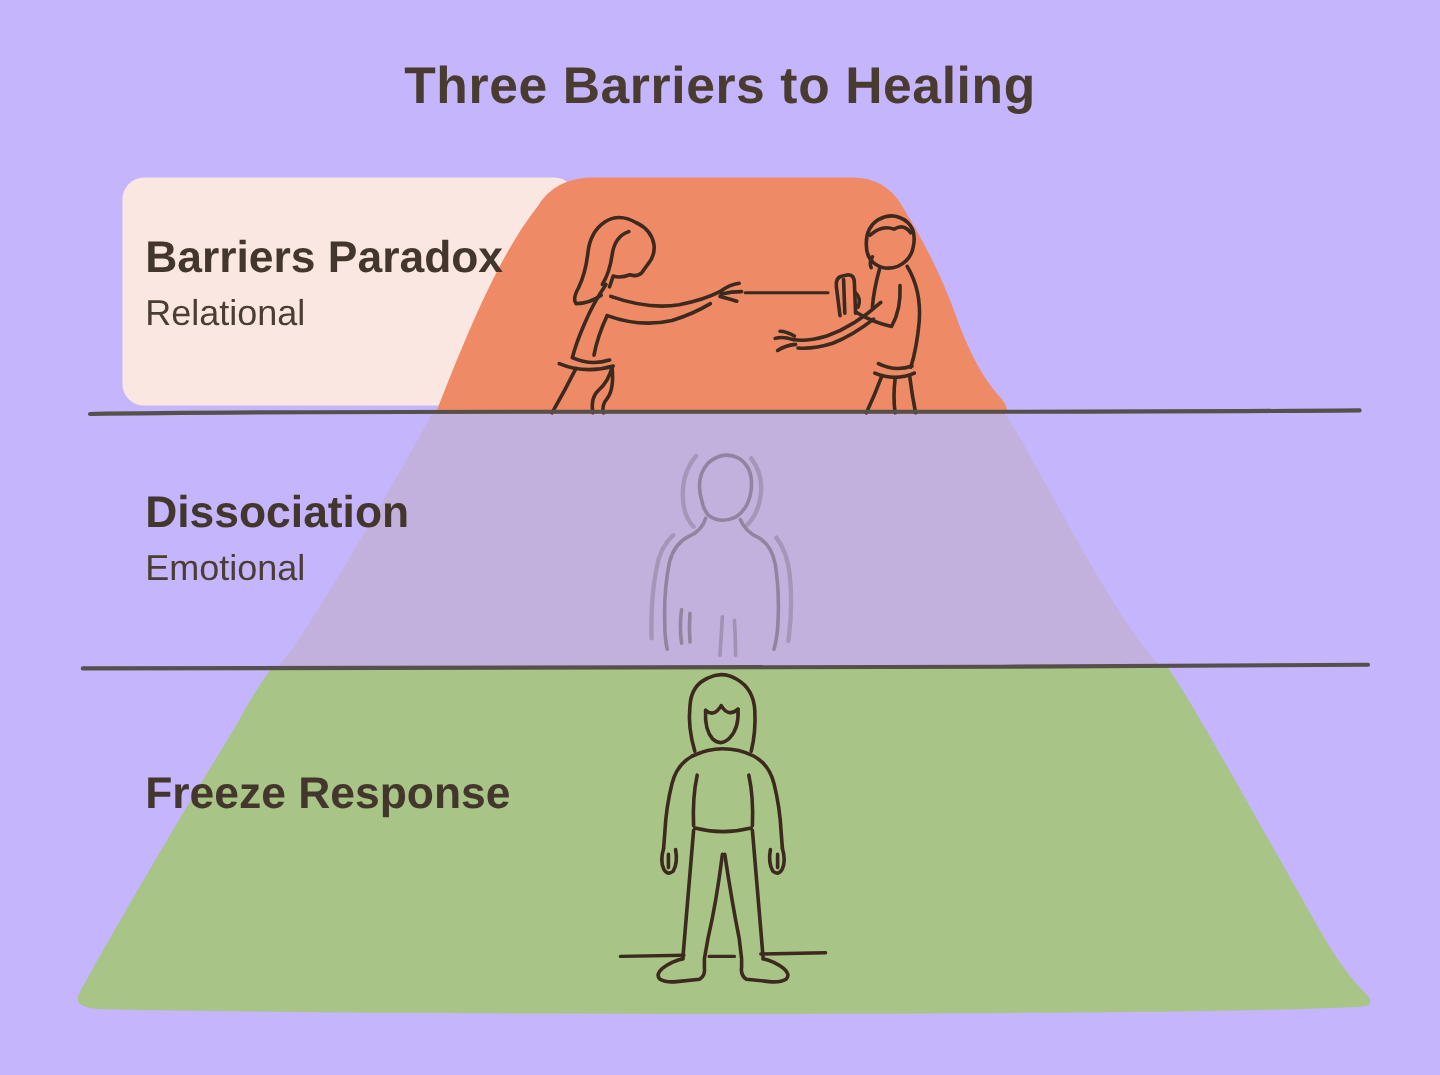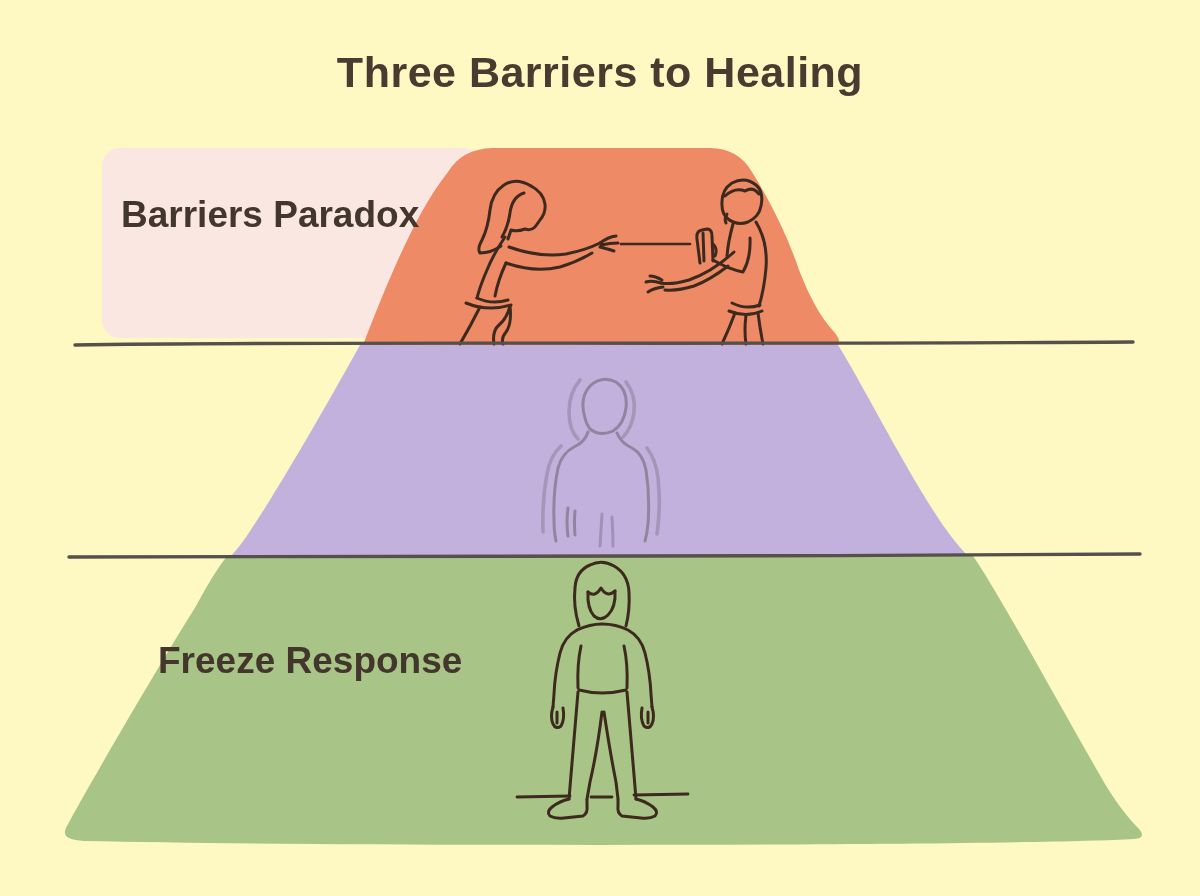--- a/index.html
+++ b/index.html
@@ -5,21 +5,21 @@
   html, body {
     margin: 0;
     padding: 0;
     background: #ffffff;
     font-family: "Liberation Sans", sans-serif;
   }
   .stage {
     position: relative;
     width: 1200px;
     height: 896px;
-    background: #fef9c3;
+    background: #c4b5fd;
     overflow: hidden;
   }
   .title {
     position: absolute;
     top: 48px;
     left: 0;
     width: 1200px;
     margin: 0;
     text-align: center;
     font-size: 43px;
@@ -45,21 +45,21 @@
   }
   .layer-label .label-sub {
     font-size: 30px;
     font-weight: 400;
     line-height: 38px;
     margin-top: 5px;
     color: #4A3D33;
   }
   .label-1 { top: 192px; }
   .label-2 { top: 404px; }
-  .label-3 { top: 638px; margin-left: 37px; }
+  .label-3 { top: 638px; }
   svg path, svg rect { vector-effect: none; }
 </style>
 </head>
 <body>
 
 <div class="stage">
 
   <h1 class="title">Three Barriers to Healing</h1>
 
   <svg class="diagram-svg" width="1200" height="896" viewBox="0 0 1200 896">
@@ -170,20 +170,25 @@
       <path d="M 636 799 Q 645 801 653 807 Q 659 812 655 816 Q 650 819 641 818 L 622 816 Q 617 813 618 806 L 618 800"></path>
       <path stroke-width="2.8" d="M 517 797 L 570 796 M 591 797 L 612 797 M 634 795 L 688 794"></path>
     </g>
 
     <path d="M 75 345 C 300 341 700 345 1133 342" fill="none" stroke-width="3.4" stroke-linecap="round" stroke="#55504B"></path>
     <path d="M 69 557 C 300 553 760 558 1140 554" fill="none" stroke-width="3.4" stroke-linecap="round" stroke="#55504B"></path>
   </svg>
 
   <div class="layer-label label-1">
     <div class="label-name">Barriers Paradox</div>
+    <div class="label-sub">Relational</div>
   </div>
 
+  <div class="layer-label label-2">
+    <div class="label-name">Dissociation</div>
+    <div class="label-sub">Emotional</div>
+  </div>
 
   <div class="layer-label label-3">
     <div class="label-name">Freeze Response</div>
   </div>
 
 </div>
 
 </body></html>

